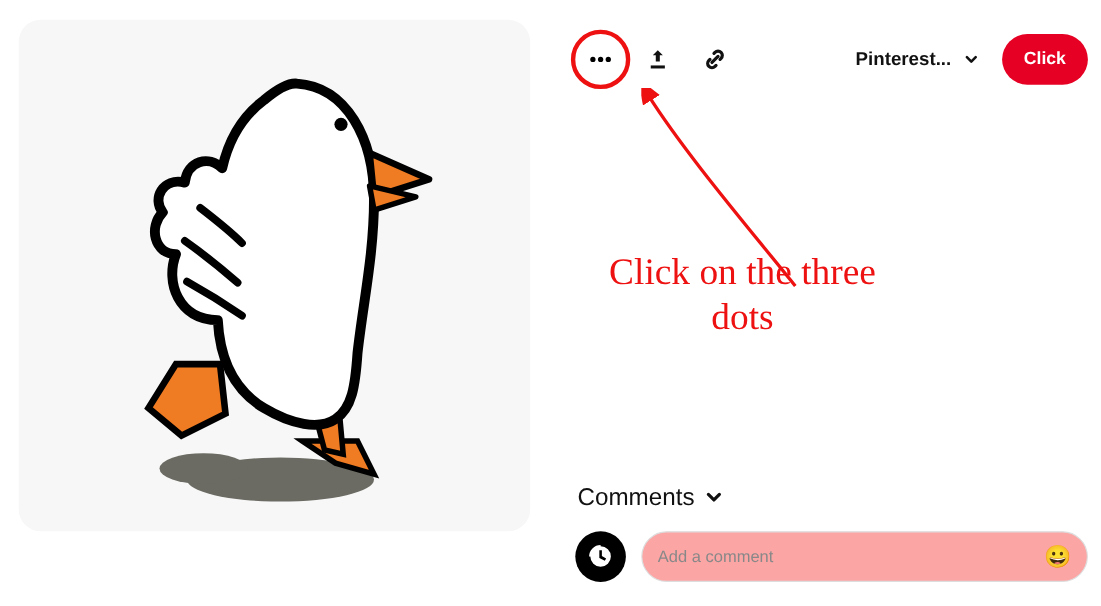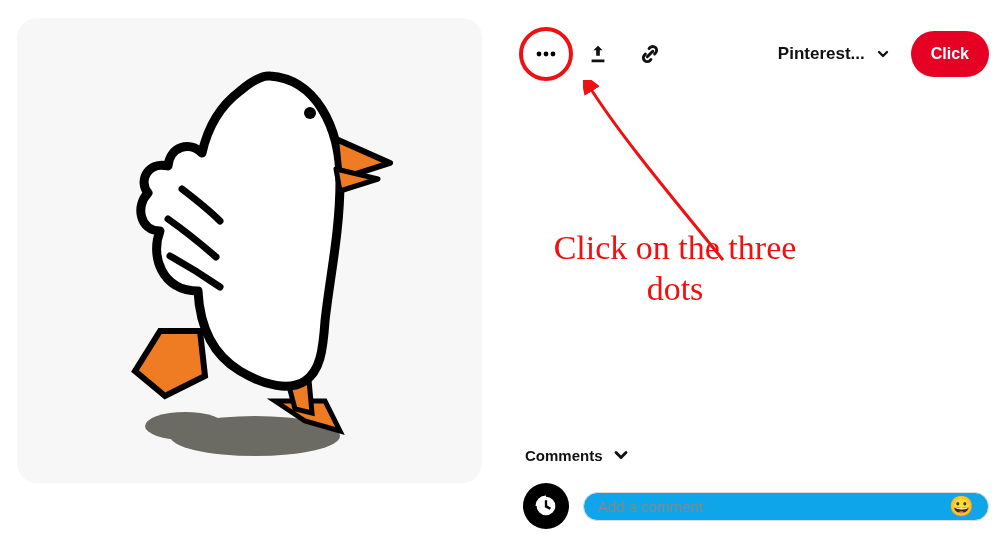--- a/index.html
+++ b/index.html
@@ -117,48 +117,48 @@
     }
     .comments-heading {
       margin-top: auto;
       display: flex;
       align-items: center;
       gap: 8px;
       cursor: pointer;
       padding: 6px 0 18px 2px;
     }
     .comments-heading span {
-      font-weight: 700;
-      font-size: 15px;
+      font-weight: 400;
+      font-size: 22px;
       color: #111;
     }
     .comment-row {
       display: flex;
       align-items: center;
       gap: 14px;
       padding-bottom: 12px;
     }
     .avatar {
       width: 46px;
       height: 46px;
       border-radius: 50%;
       background: #000;
       display: flex;
       align-items: center;
       justify-content: center;
     }
     .comment-input-wrap {
       flex: 1;
-      height: 29px;
+      height: 46px;
       border: 1px solid #ddd;
       border-radius: 24px;
       display: flex;
       align-items: center;
       padding: 0 14px;
-      background: #0ea5e9;
+      background: #fca5a5;
     }
     .comment-input {
       flex: 1;
       border: none;
       outline: none;
       font-size: 15px;
       color: #333;
       background: transparent;
     }
     .comment-input::placeholder { color: #888; }

